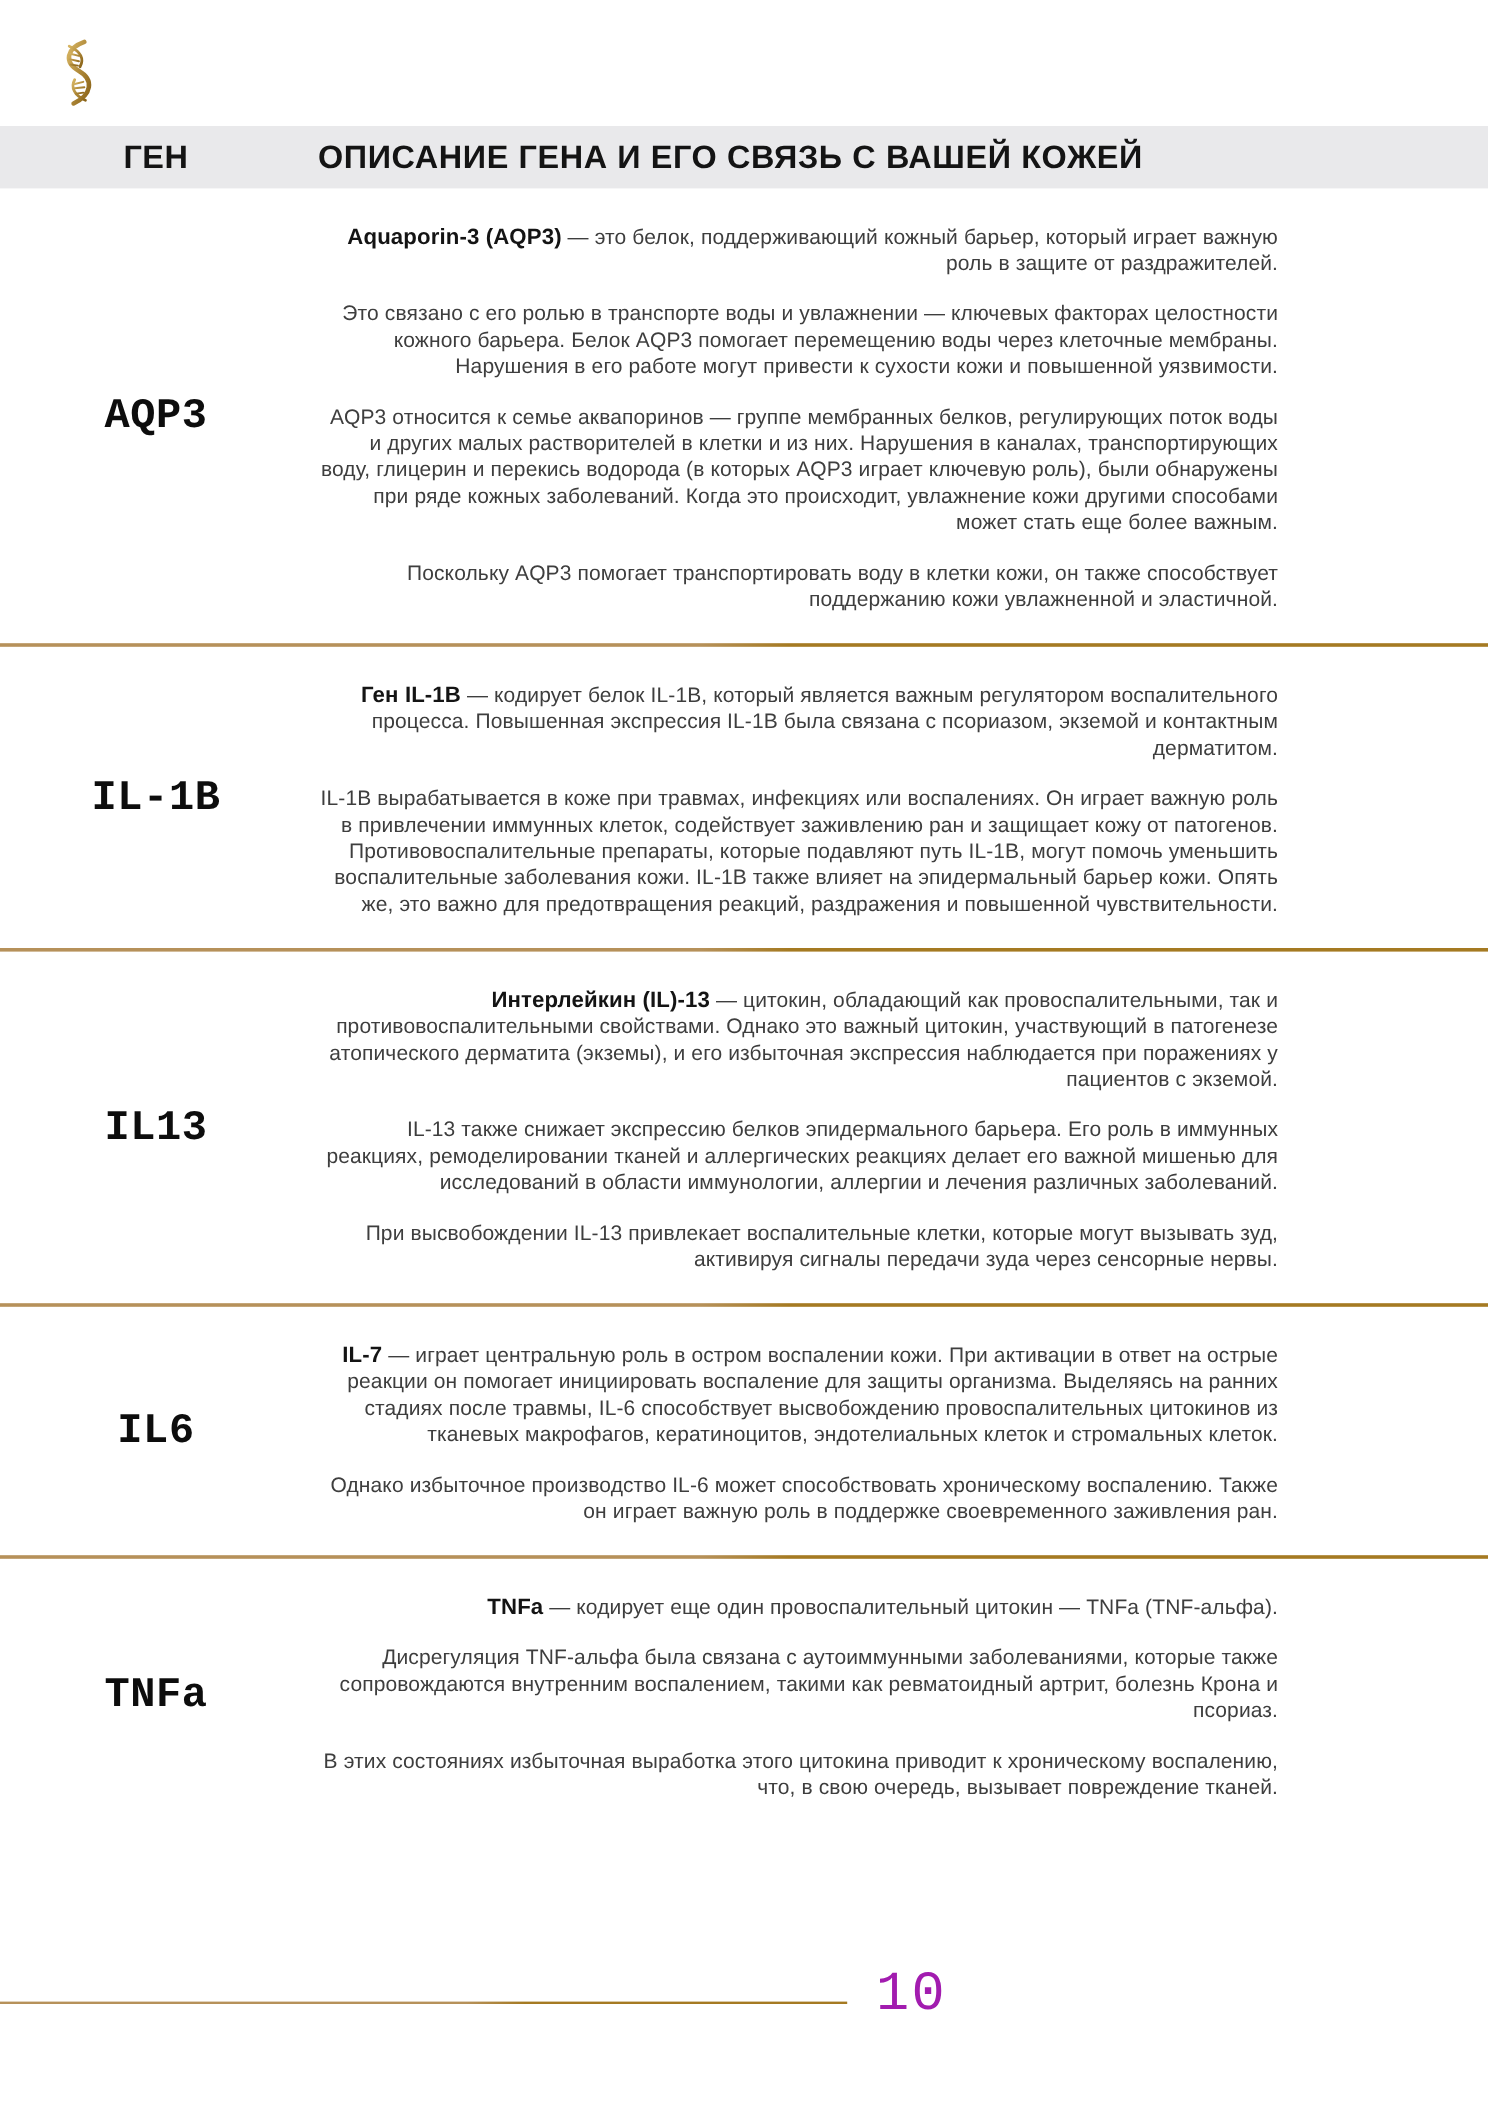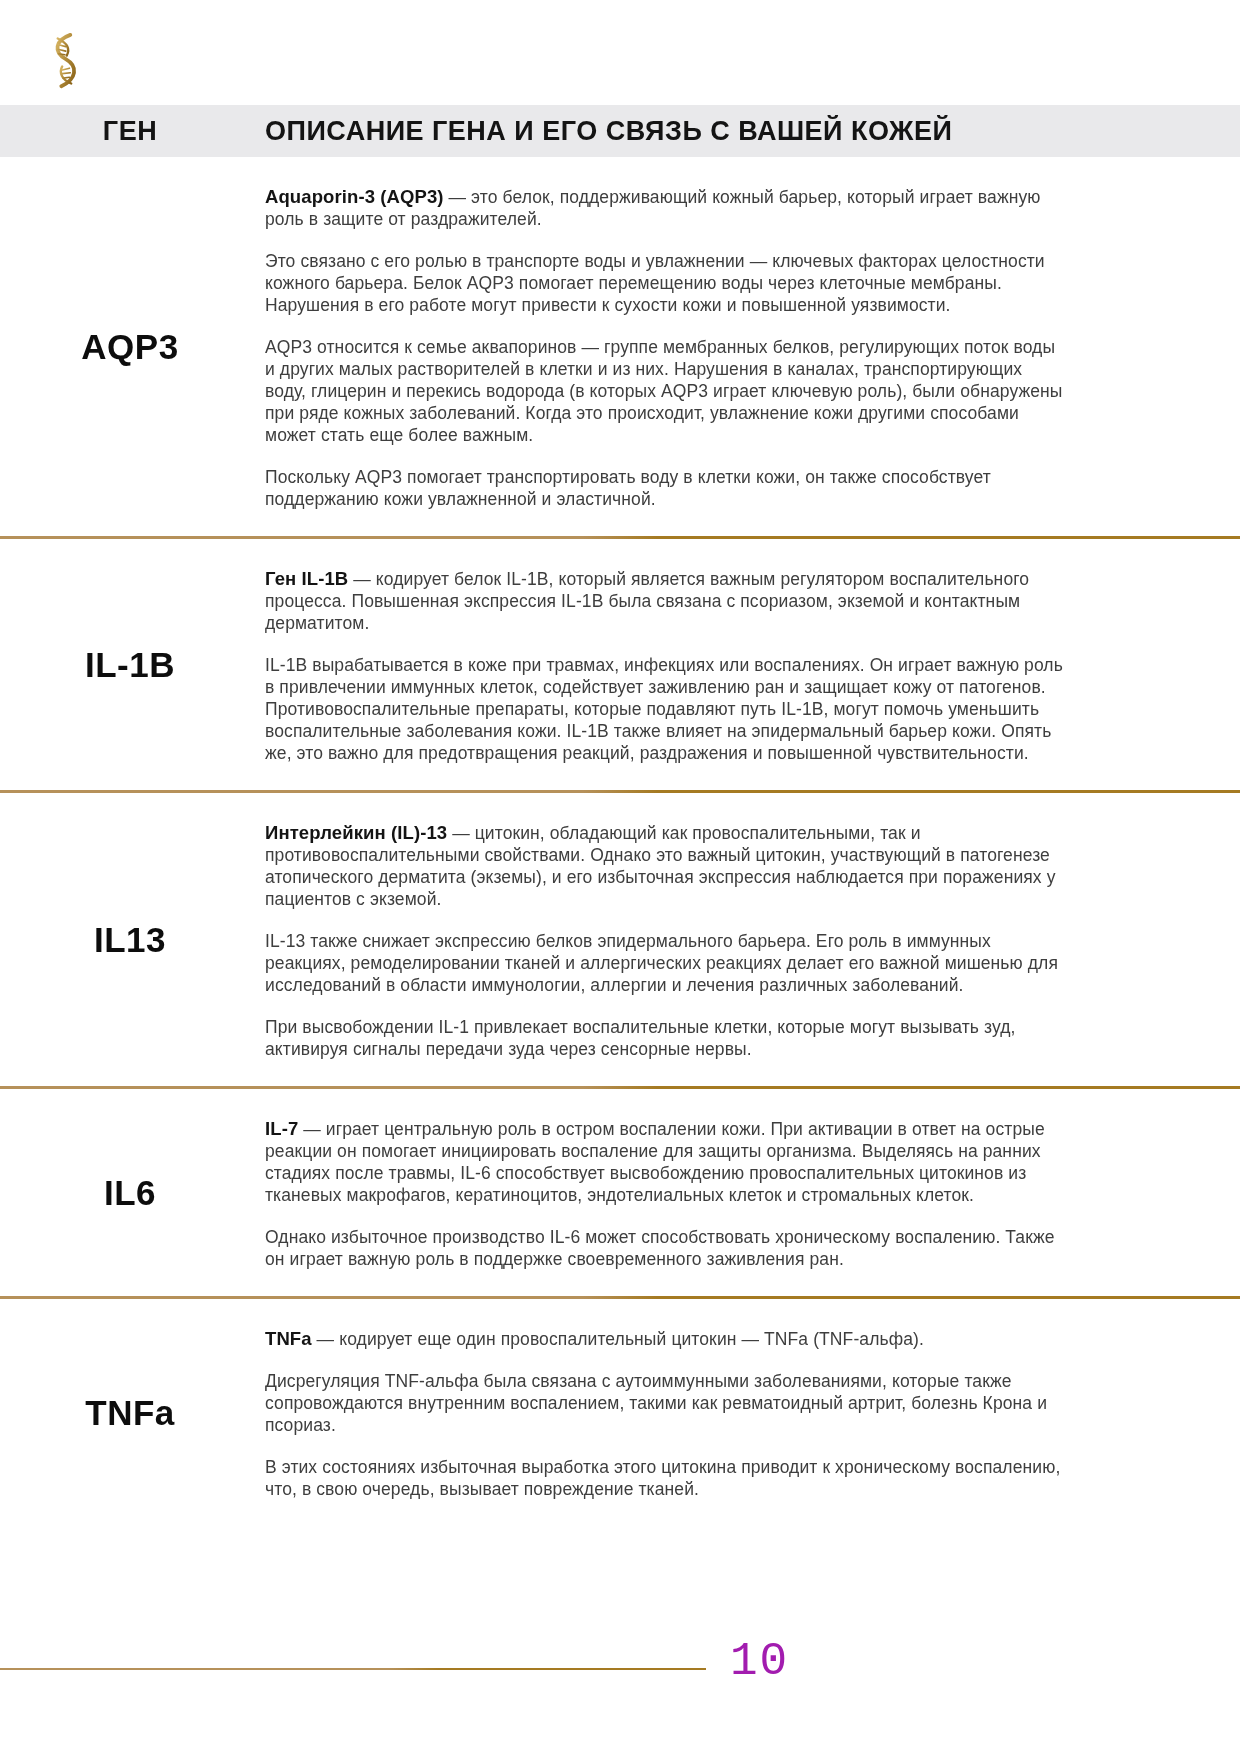--- a/index.html
+++ b/index.html
@@ -41,31 +41,32 @@
   }
   .section-row + .section-row {
     border-top:3px solid #a57a22;
     border-image:linear-gradient(90deg,#b6915a 0%,#b6915a 47%,#a57a22 53%,#a57a22 100%) 1;
   }
   .gene-cell {
     width:260px; flex:0 0 260px;
     display:flex; align-items:center; justify-content:center;
   }
   .gene-name {
-    font-size:35px; font-weight:800; letter-spacing:0.5px; color:#0d0d0d;
+    font-size:35px; font-weight:800; letter-spacing:0.5px; color:#0d0d0d;font-family:Liberation Mono, monospace;
   }
   .desc-cell {
     flex:1 1 auto;
     max-width:835px;
     padding:2px 30px 0 5px;
   }
   .para {
     font-size:17.5px; line-height:22px; color:#3e3e3e;
     margin-bottom:20px;
     letter-spacing:0.1px;
+    text-align:right;
   }
   .para:last-child { margin-bottom:0; }
   .para strong {
     font-weight:800; color:#141414; font-size:18.5px;
   }
   
   .footer-line {
     position:absolute; top:1668px; left:0;
     width:706px; height:2px;
     background:linear-gradient(90deg,#b6915a 0%,#b6915a 55%,#a57a22 62%,#a57a22 100%);
@@ -129,21 +130,21 @@
         </div>
   </div>
 
   <div class="section-row">
     <div class="gene-cell">
       <div class="gene-name">IL13</div>
     </div>
     <div class="desc-cell">
           <p class="para"><strong>Интерлейкин (IL)-13</strong> — цитокин, обладающий как провоспалительными, так и противовоспалительными свойствами. Однако это важный цитокин, участвующий в патогенезе атопического дерматита (экземы), и его избыточная экспрессия наблюдается при поражениях у пациентов с экземой.</p>
           <p class="para">IL-13 также снижает экспрессию белков эпидермального барьера. Его роль в иммунных реакциях, ремоделировании тканей и аллергических реакциях делает его важной мишенью для исследований в области иммунологии, аллергии и лечения различных заболеваний.</p>
-          <p class="para">При высвобождении IL-1 привлекает воспалительные клетки, которые могут вызывать зуд, активируя сигналы передачи зуда через сенсорные нервы.</p>
+          <p class="para">При высвобождении IL-13 привлекает воспалительные клетки, которые могут вызывать зуд, активируя сигналы передачи зуда через сенсорные нервы.</p>
         </div>
   </div>
 
   <div class="section-row">
     <div class="gene-cell">
       <div class="gene-name">IL6</div>
     </div>
     <div class="desc-cell">
           <p class="para"><strong>IL-7</strong> — играет центральную роль в остром воспалении кожи. При активации в ответ на острые реакции он помогает инициировать воспаление для защиты организма. Выделяясь на ранних стадиях после травмы, IL-6 способствует высвобождению провоспалительных цитокинов из тканевых макрофагов, кератиноцитов, эндотелиальных клеток и стромальных клеток.</p>
           <p class="para">Однако избыточное производство IL-6 может способствовать хроническому воспалению. Также он играет важную роль в поддержке своевременного заживления ран.</p>

